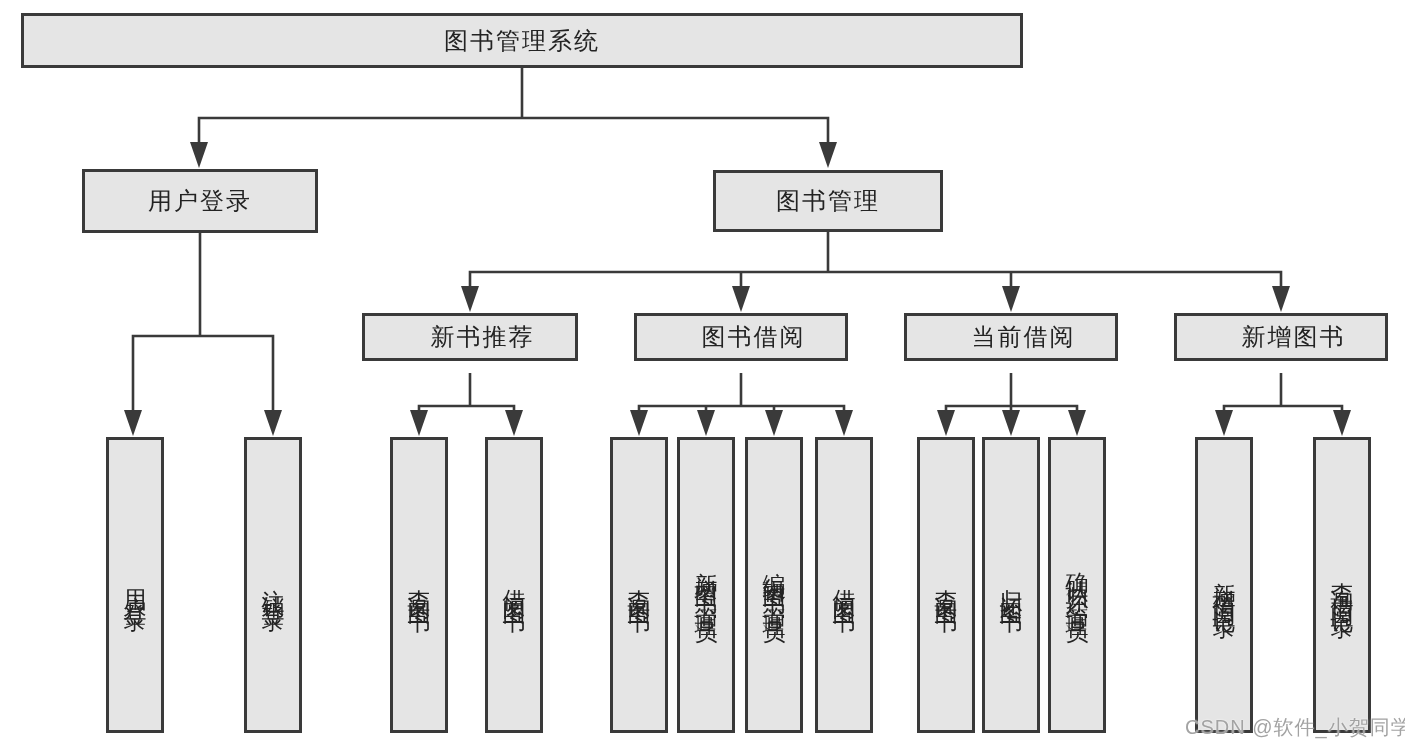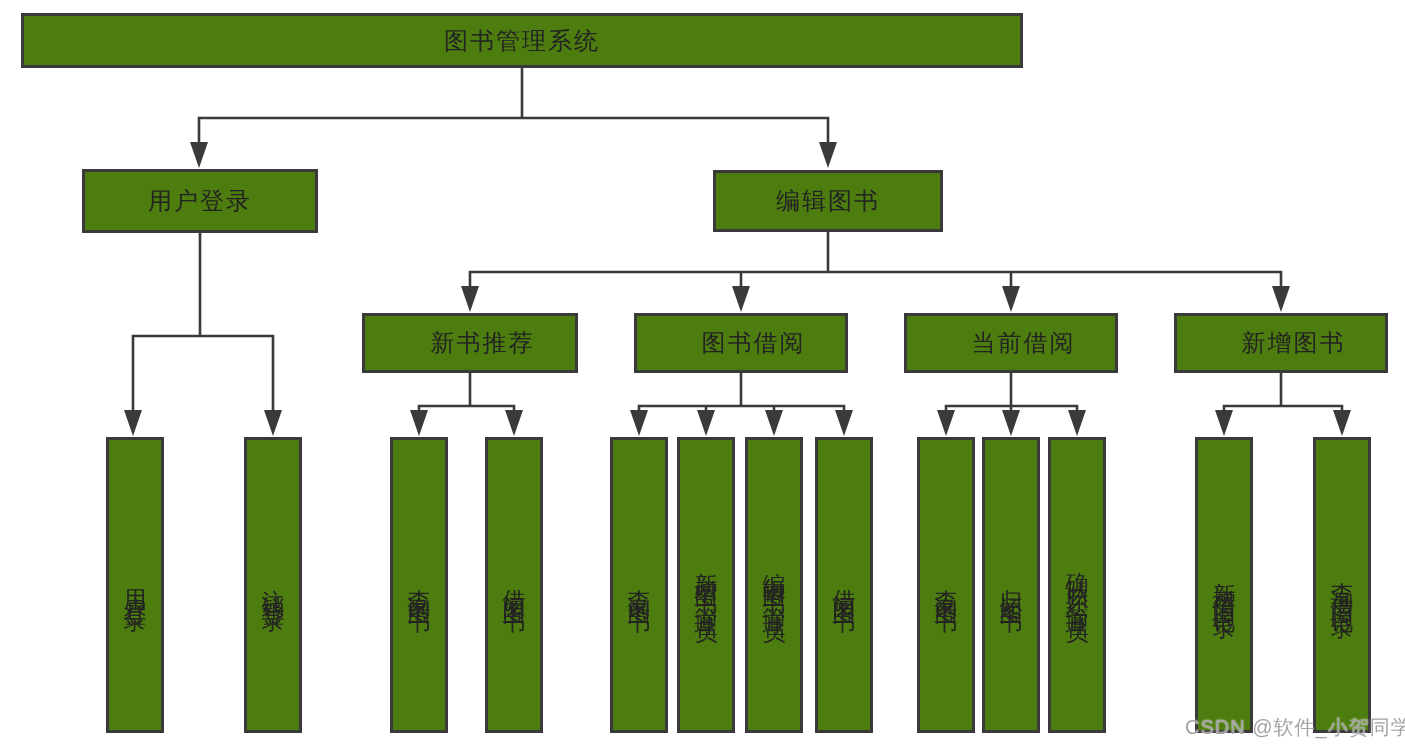--- a/index.html
+++ b/index.html
@@ -14,31 +14,31 @@
   .connectors {
     position: absolute;
     left: 0; top: 0;
     width: 1405px; height: 747px;
     pointer-events: none;
   }
   .node {
     position: absolute;
     box-sizing: border-box;
     border: 3px solid #3a3a3a;
-    background: #4d7c0f;
+    background: #e5e5e5;
     display: flex;
     align-items: center;
     justify-content: center;
     color: #232323;
   }
   .node.hlabel { font-size: 24px; letter-spacing: 2px; white-space: nowrap; }
   .root-box   { left: 21px;  top: 13px;  width: 1002px; height: 55px; }
   .l1-login   { left: 82px;  top: 169px; width: 236px;  height: 64px; }
   .l1-mgmt    { left: 713px; top: 170px; width: 230px;  height: 62px; }
-  .l2 { top: 313px; height: 60px; padding-left: 25px; }
+  .l2 { top: 313px; height: 48px; padding-left: 25px; }
   .l2-recommend { left: 362px;  width: 216px; }
   .l2-borrow    { left: 634px;  width: 214px; }
   .l2-current   { left: 904px;  width: 214px; }
   .l2-records   { left: 1174px; width: 214px; }
   .leaf { top: 437px; width: 58px; height: 296px; }
   .vtext {
     writing-mode: vertical-rl;
     font-size: 23px;
     letter-spacing: 7px;
     line-height: 1;
@@ -121,21 +121,21 @@
   </svg>
 
   <div class="node hlabel root-box">
     <span>图书管理系统</span>
   </div>
 
   <div class="node hlabel l1-login">
     <span>用户登录</span>
   </div>
   <div class="node hlabel l1-mgmt">
-    <span>编辑图书</span>
+    <span>图书管理</span>
   </div>
 
   <div class="node hlabel l2 l2-recommend">
     <span>新书推荐</span>
   </div>
   <div class="node hlabel l2 l2-borrow">
     <span>图书借阅</span>
   </div>
   <div class="node hlabel l2 l2-current">
     <span>当前借阅</span>

